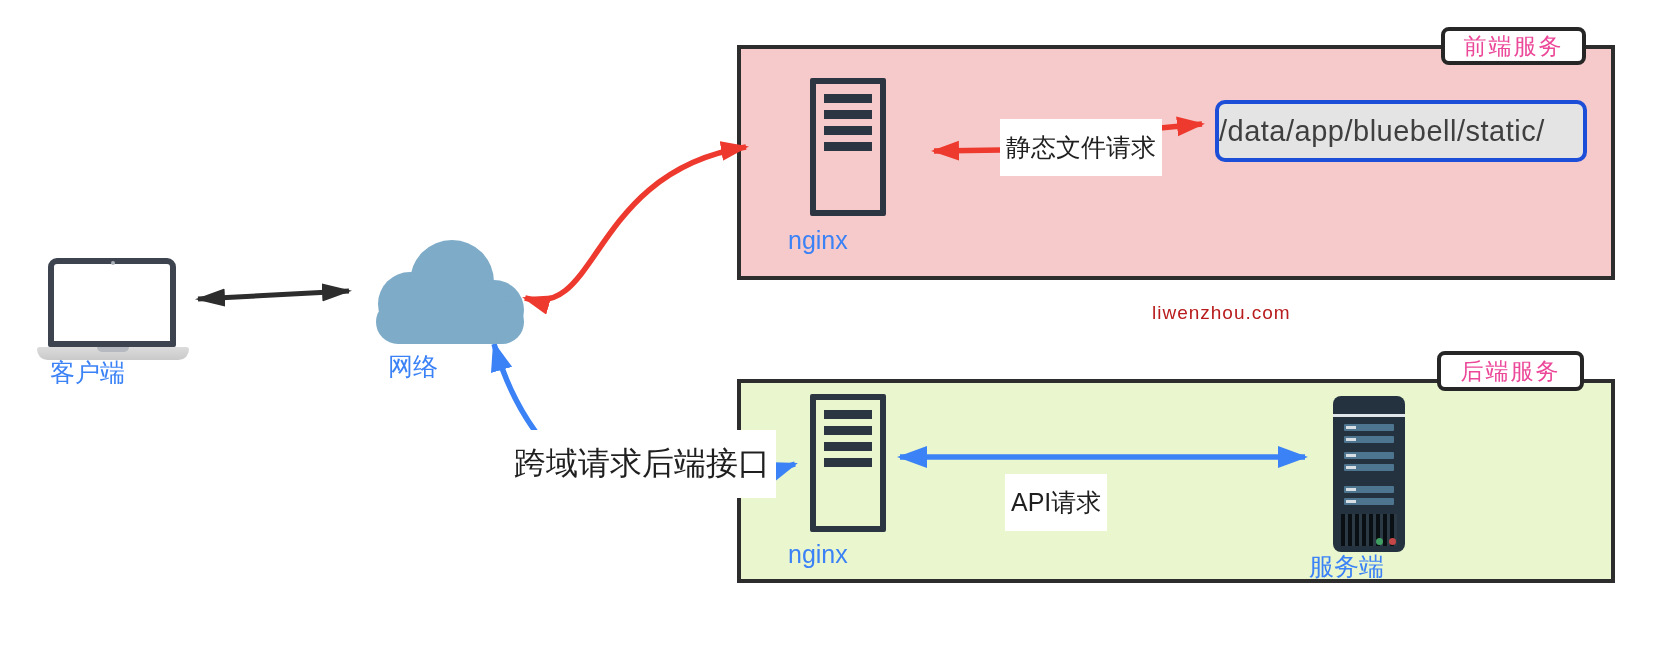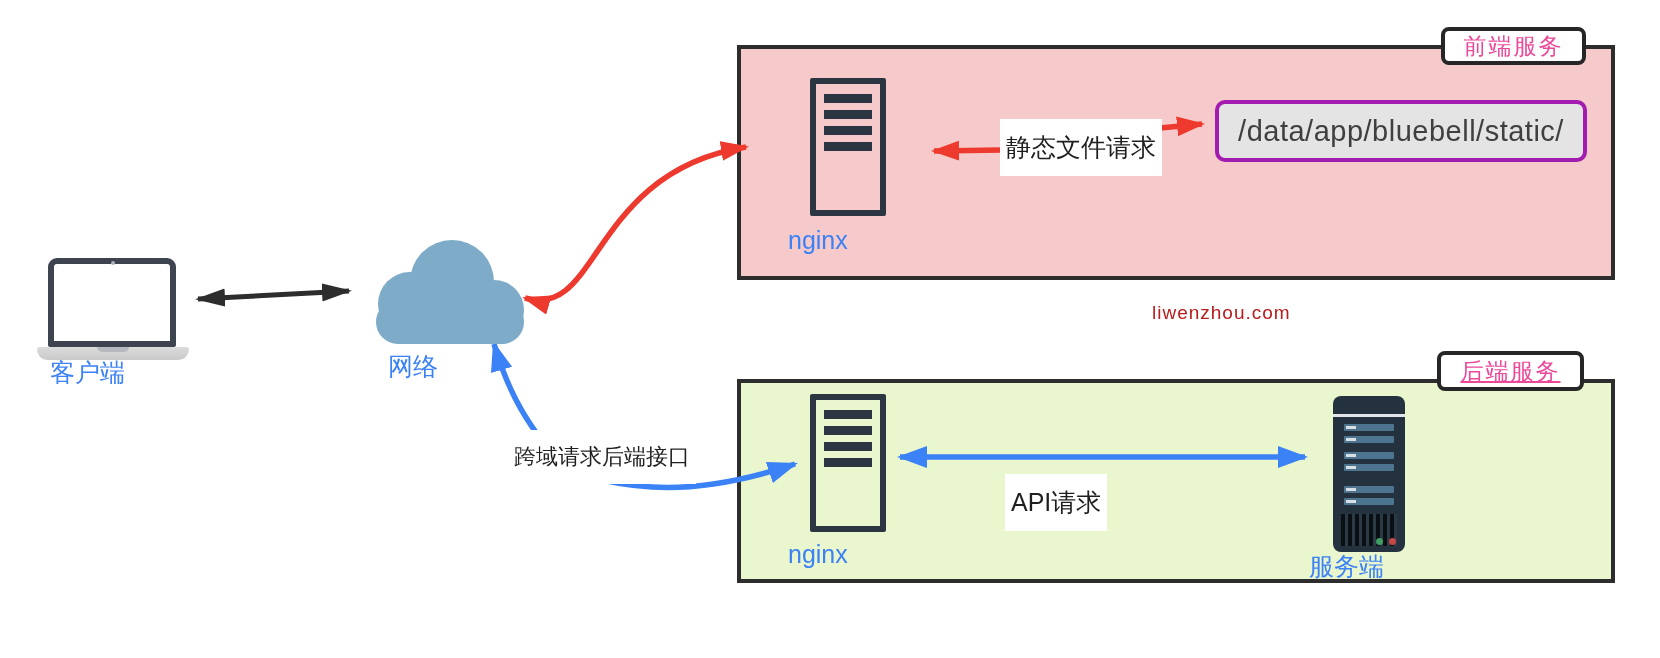--- a/index.html
+++ b/index.html
@@ -10,21 +10,21 @@
   
   .group-box{position:absolute;border:4px solid #2d2d2d;box-sizing:border-box;z-index:1;}
   .frontend-box{left:737px;top:45px;width:878px;height:235px;background:#f6caca;}
   .backend-box{left:737px;top:379px;width:878px;height:204px;background:#eaf6cd;}
   .group-tab{
     position:absolute;z-index:4;background:#ffffff;border:4px solid #262626;border-radius:8px;
     box-sizing:border-box;display:flex;align-items:center;justify-content:center;
     font-size:23px;color:#ec4899;letter-spacing:2px;
   }
   .frontend-tab{left:1441px;top:27px;width:145px;height:38px;}
-  .backend-tab{left:1437px;top:351px;width:147px;height:40px;text-decoration:underline;}
+  .backend-tab{left:1437px;top:351px;width:147px;height:40px;}
   
   svg.arrows{position:absolute;left:0;top:0;z-index:2;}
   
   .laptop{position:absolute;left:37px;top:258px;width:152px;height:104px;z-index:3;}
   .laptop .screen{position:absolute;left:11px;top:0;width:116px;height:77px;background:#ffffff;
     border:6px solid #3d4450;border-radius:9px 9px 2px 2px;}
   .laptop .cam{position:absolute;left:50%;top:3px;width:4px;height:4px;margin-left:-2px;border-radius:50%;background:#aab0b8;}
   .laptop .base{position:absolute;left:0;top:89px;width:152px;height:13px;background:linear-gradient(#dcdcdc,#c9c9c9);
     border-radius:3px 3px 12px 12px;}
   .laptop .notch{position:absolute;left:50%;top:89px;width:32px;height:5px;margin-left:-16px;background:#b6bac0;border-radius:0 0 6px 6px;}
@@ -44,21 +44,21 @@
   .tower .slot::before{content:'';position:absolute;left:2px;top:2px;width:10px;height:3px;background:#d7dfe4;}
   .tower .grille{position:absolute;left:8px;right:8px;top:118px;height:32px;
     background:repeating-linear-gradient(90deg,#0a0f14 0 4px,#2c3a46 4px 7px);}
   .tower .led{position:absolute;bottom:7px;width:7px;height:7px;border-radius:50%;}
   .tower .led.green{right:22px;background:#3f9f63;}
   .tower .led.red{right:9px;background:#c64747;}
   
   .node-label{position:absolute;z-index:3;font-size:25px;color:#3b82f6;text-align:left;}
   .edge-label{position:absolute;z-index:3;background:#ffffff;font-size:25px;color:#1f1f1f;padding:12px 6px;white-space:nowrap;}
   .path-box{position:absolute;left:1215px;top:100px;width:372px;height:62px;z-index:3;background:#e4e4e4;
-    border:4px solid #a21caf;border-radius:10px;box-sizing:border-box;display:flex;align-items:center;justify-content:center;
+    border:4px solid #1d4ed8;border-radius:10px;box-sizing:border-box;display:flex;align-items:center;
     font-size:29px;color:#3f3f3f;letter-spacing:.5px;}
   .watermark{position:absolute;left:1152px;top:302px;z-index:0;font-size:19px;color:#b91c1c;letter-spacing:1px;}
 </style>
 </head>
 <body>
 
 <div class="canvas">
 
   <div class="watermark">liwenzhou.com</div>
 
@@ -128,21 +128,21 @@
     <div class="bar"></div>
     <div class="bar"></div>
   </div>
   <div class="node-label" style="left:788px;top:226px;width:120px;">nginx</div>
 
   <div class="edge-label" style="left:1000px;top:119px;">静态文件请求</div>
   <div class="path-box">
     <span>/data/app/bluebell/static/</span>
   </div>
 
-  <div class="edge-label" style="left:508px;top:430px;font-size:22px;text-align:center;">跨域请求后端接口</div>
+  <div class="edge-label" style="left:508px;top:430px;font-size:32px;text-align:center;">跨域请求后端接口</div>
 
   <div class="nginx-icon be-nginx">
     <div class="bar"></div>
     <div class="bar"></div>
     <div class="bar"></div>
     <div class="bar"></div>
   </div>
   <div class="node-label" style="left:788px;top:540px;width:120px;">nginx</div>
 
   <div class="edge-label" style="left:1005px;top:438px;margin-top:36px;">API请求</div>

